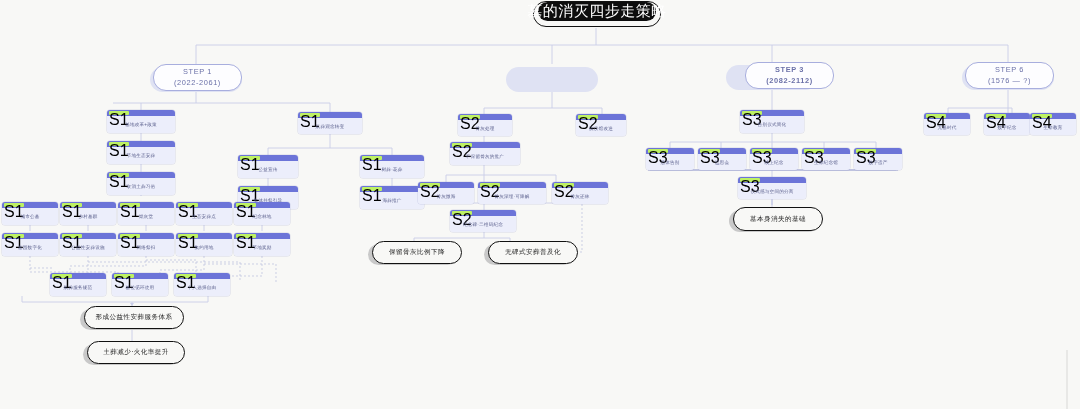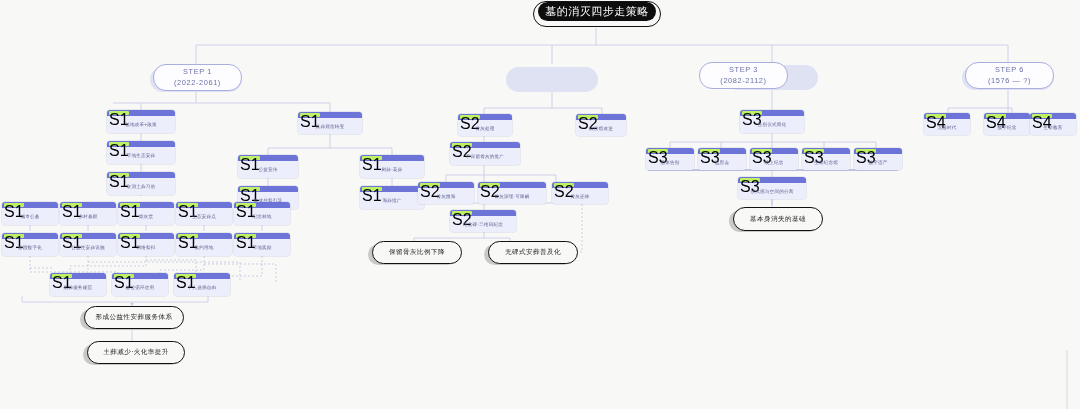--- a/index.html
+++ b/index.html
@@ -12,21 +12,21 @@
   }
   #canvas{position:absolute;left:0;top:0;width:1080px;height:409px;}
   svg.links{position:absolute;left:0;top:0;width:1080px;height:409px;pointer-events:none;}
 
   
   .root-node{
     position:absolute;
     background:#0d0d0d;
     color:#ffffff;
     border-radius:14px;
-    font-size:11px;
+    font-size:15px;
     letter-spacing:.5px;
     display:flex;align-items:center;justify-content:center;
     white-space:nowrap;
     z-index:6;
   }
   .root-shadow{
     position:absolute;
     border:1.6px solid #111;
     border-radius:15px;
     background:transparent;
@@ -233,21 +233,21 @@
 
   <div class="step-shadow" style="left:150px;top:67px;width:92px;height:25px;"></div>
   <div class="step-node" style="left:153px;top:64px;width:87px;height:25px;">
     <span class="sl">STEP 1</span>
     <span class="sl">(2022-2061)</span>
   </div>
 
   <div class="step-shadow" style="left:506px;top:67px;width:92px;height:25px;"></div>
 
   <div class="step-shadow" style="left:726px;top:65px;width:92px;height:25px;"></div>
-  <div class="step-node" style="left:699px;top:62px;width:87px;height:25px;">
+  <div class="step-node" style="left:745px;top:62px;width:87px;height:25px;font-weight:bold;">
     <span class="sl">STEP 3</span>
     <span class="sl">(2082-2112)</span>
   </div>
 
   <div class="step-shadow" style="left:962px;top:65px;width:92px;height:25px;"></div>
   <div class="step-node" style="left:965px;top:62px;width:87px;height:25px;">
     <span class="sl">STEP 6</span>
     <span class="sl">(1576 — ?)</span>
   </div>
 

